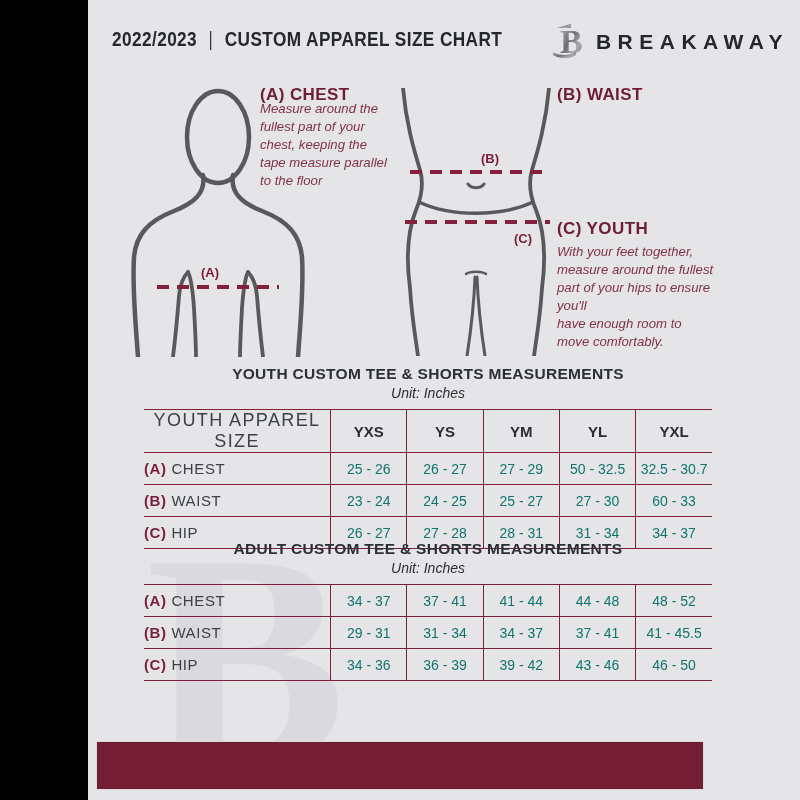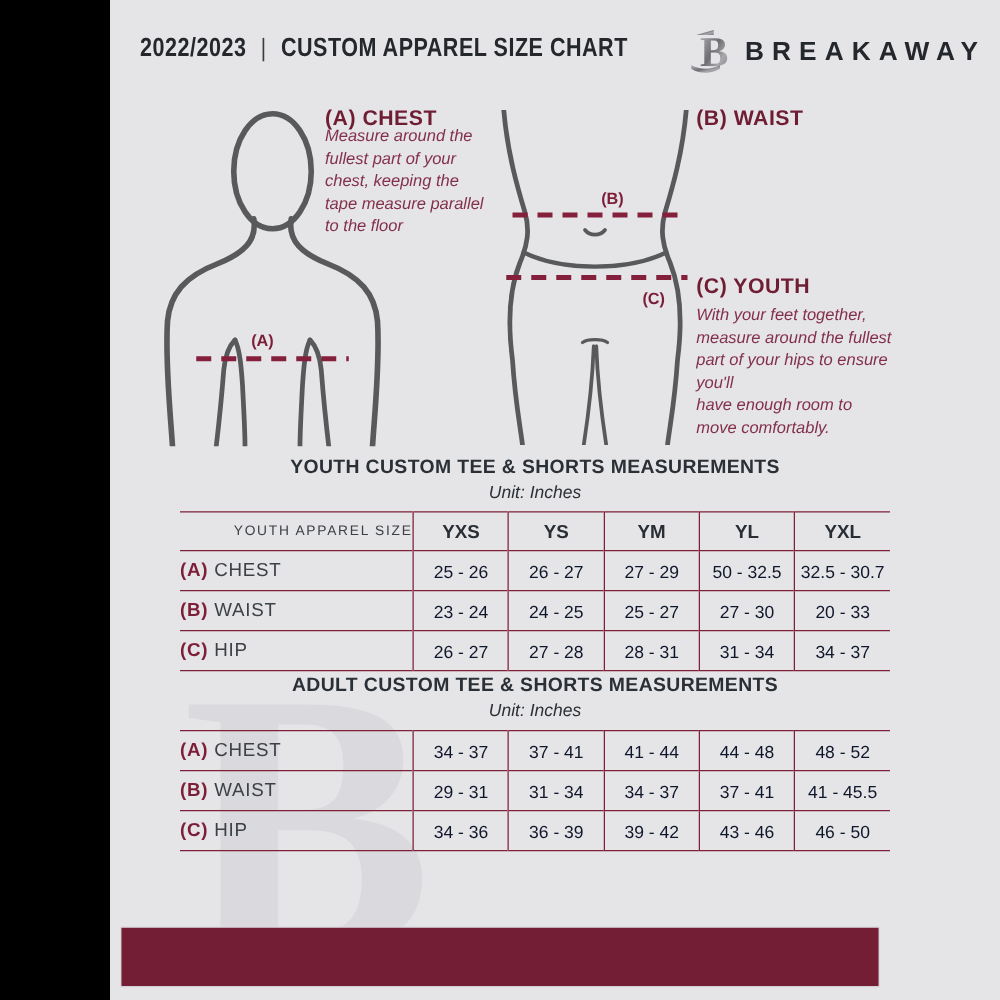--- a/index.html
+++ b/index.html
@@ -43,27 +43,27 @@
   table.sizes { border-collapse:collapse; table-layout:fixed; width:568px; margin-top:8px;
     border-top:1.6px solid #7d2038; border-bottom:1.6px solid #7d2038; }
   table.sizes col.c0 { width:186px; }
   table.sizes col.cv { width:76px; }
   table.sizes tr { border-top:1.6px solid #7d2038; }
   table.sizes td, table.sizes th { border-left:1.6px solid #7d2038; padding:0; vertical-align:middle; }
   table.sizes td:first-child, table.sizes th:first-child { border-left:none; }
   table.sizes .hrow th { height:30px; }
   table.sizes .drow td { height:31px; }
   th.apparel {
-    text-align:right; padding-left:12px; font-weight:normal;
-    font-size:11px; letter-spacing:1.4px; color:#3b4147;
+    text-align:center; padding-left:12px; font-weight:normal;
+    font-size:18px; letter-spacing:1.4px; color:#3b4147;
   }
   th.sizecol { font-weight:bold; font-size:15px; color:#282e34; text-align:center; }
   td.rowlabel { text-align:left; padding-left:12px; font-size:15px; color:#3b4147; letter-spacing:0.6px; }
   td.rowlabel .pfx { color:#7d1e38; font-weight:bold; }
-  td.val { text-align:center; font-size:14px; color:#0f172a; }
+  td.val { text-align:center; font-size:14px; color:#0f766e; }
   
   .watermark {
     position:absolute; left:58px; top:532px; z-index:0;
     font-family:"Liberation Serif", serif; font-weight:bold;
     font-size:300px; line-height:0.85; color:#3a3a4a; opacity:0.06;
     pointer-events:none;
   }
   .footer-bar {
     position:absolute; left:9px; top:742px; width:606px; height:47px;
     background:#731e35; outline:1px solid #dcdadf; z-index:2;
@@ -162,21 +162,21 @@
           <td class="val">27 - 29</td>
           <td class="val">50 - 32.5</td>
           <td class="val">32.5 - 30.7</td>
         </tr>
         <tr class="drow">
           <td class="rowlabel"><span class="pfx">(B)</span> <span>WAIST</span></td>
           <td class="val">23 - 24</td>
           <td class="val">24 - 25</td>
           <td class="val">25 - 27</td>
           <td class="val">27 - 30</td>
-          <td class="val">20 - 33</td>
+          <td class="val">60 - 33</td>
         </tr>
         <tr class="drow">
           <td class="rowlabel"><span class="pfx">(C)</span> <span>HIP</span></td>
           <td class="val">26 - 27</td>
           <td class="val">27 - 28</td>
           <td class="val">28 - 31</td>
           <td class="val">31 - 34</td>
           <td class="val">34 - 37</td>
         </tr>
       </tbody>

